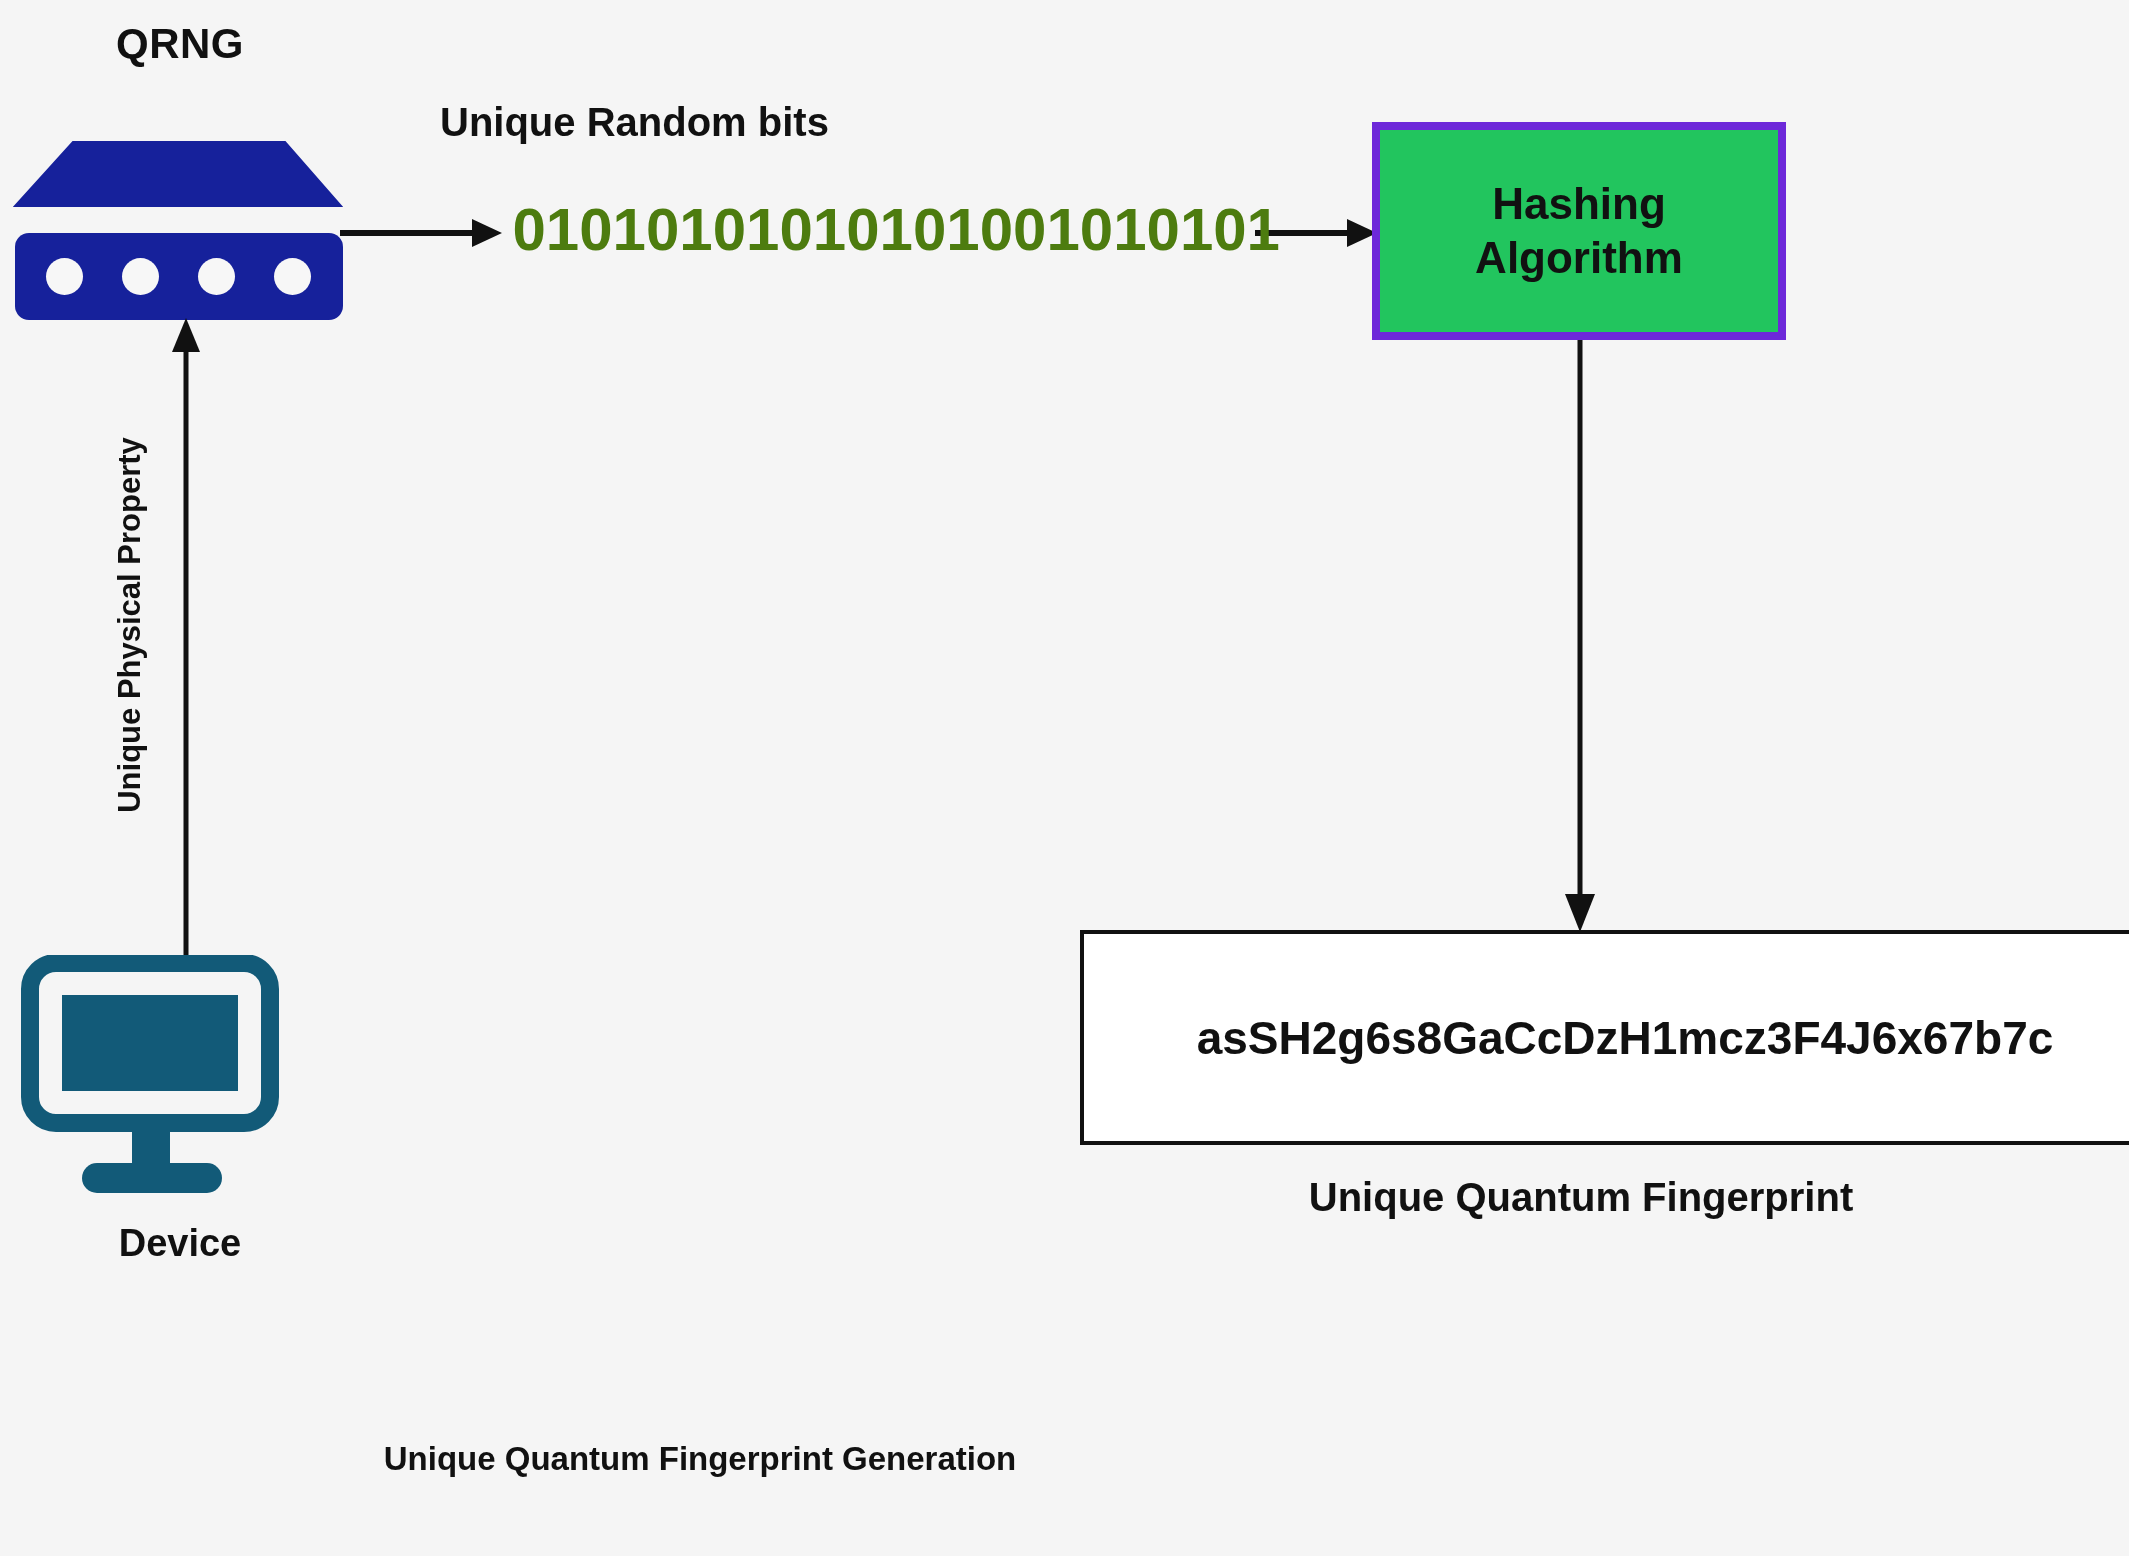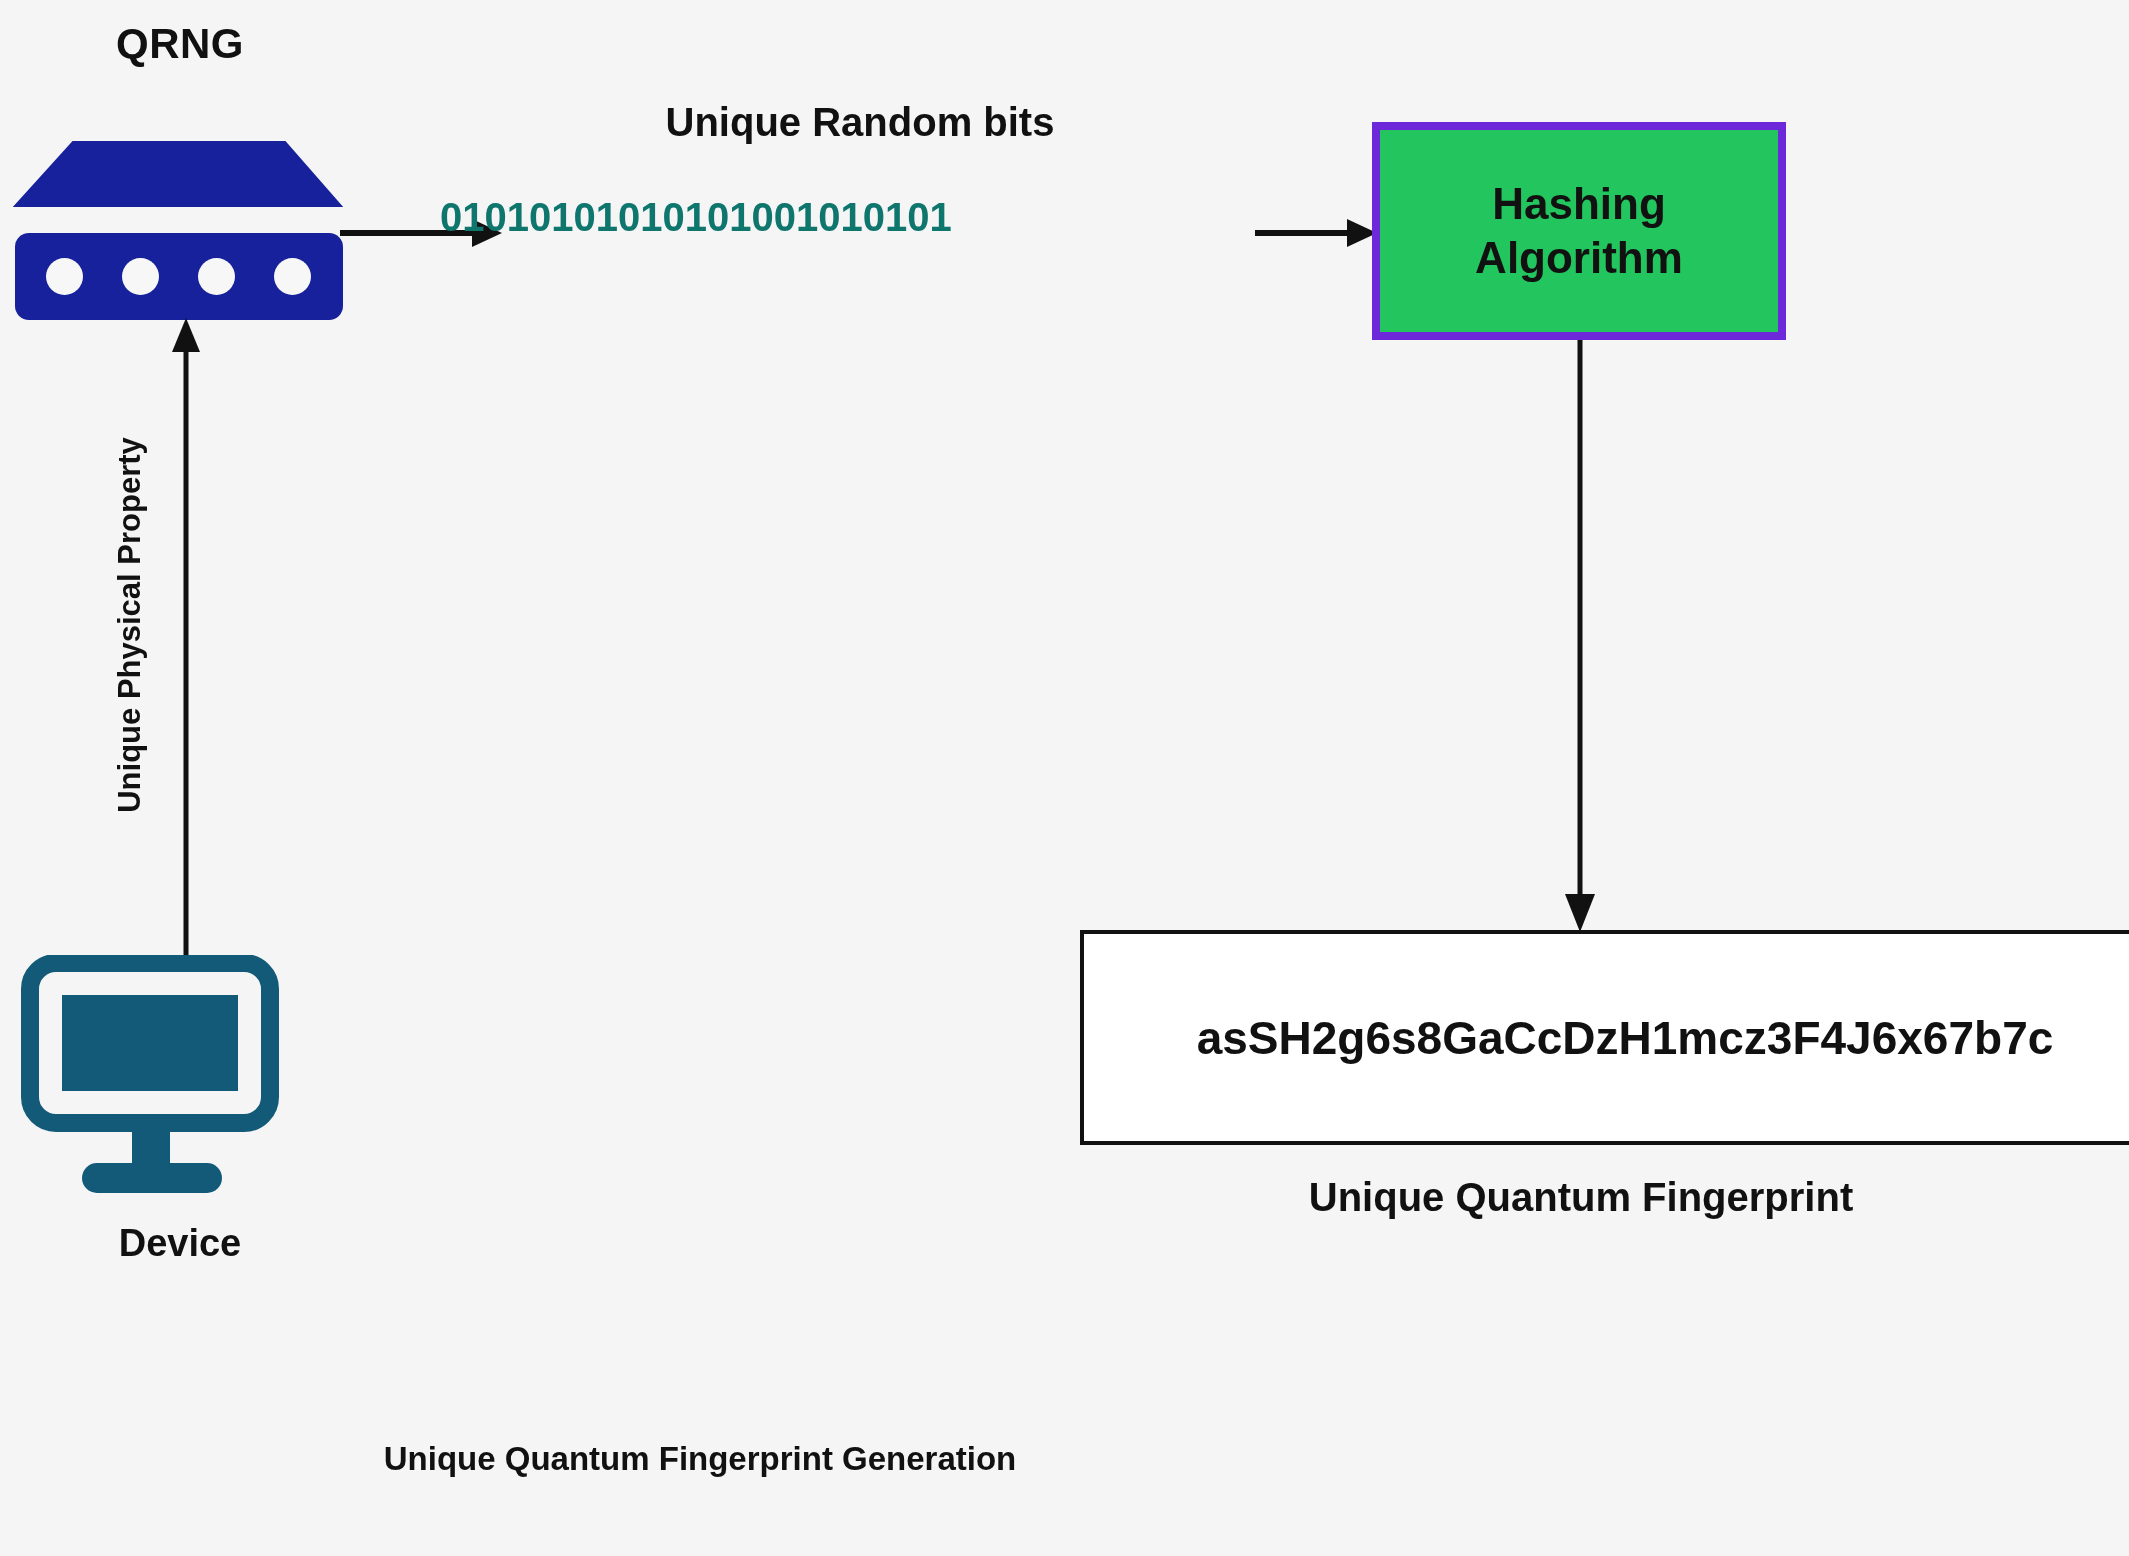--- a/index.html
+++ b/index.html
@@ -90,34 +90,34 @@
     font-weight: 700;
     color: #111111;
   }
 
   
   #random-bits-title {
     position: absolute;
     left: 440px;
     top: 100px;
     width: 840px;
-    text-align: center;
+    text-align: left;
     font-size: 40px;
     font-weight: 700;
     color: #111111;
   }
   #random-bits-value {
     position: absolute;
     left: 440px;
     top: 195px;
     width: 840px;
-    text-align: left;
-    font-size: 40px;
-    font-weight: 700;
-    color: #0f766e;
+    text-align: right;
+    font-size: 60px;
+    font-weight: 700;
+    color: #4d7c0f;
     letter-spacing: 0px;
   }
 
   
   #hashing-box {
     position: absolute;
     left: 1372px;
     top: 122px;
     width: 414px;
     height: 218px;

